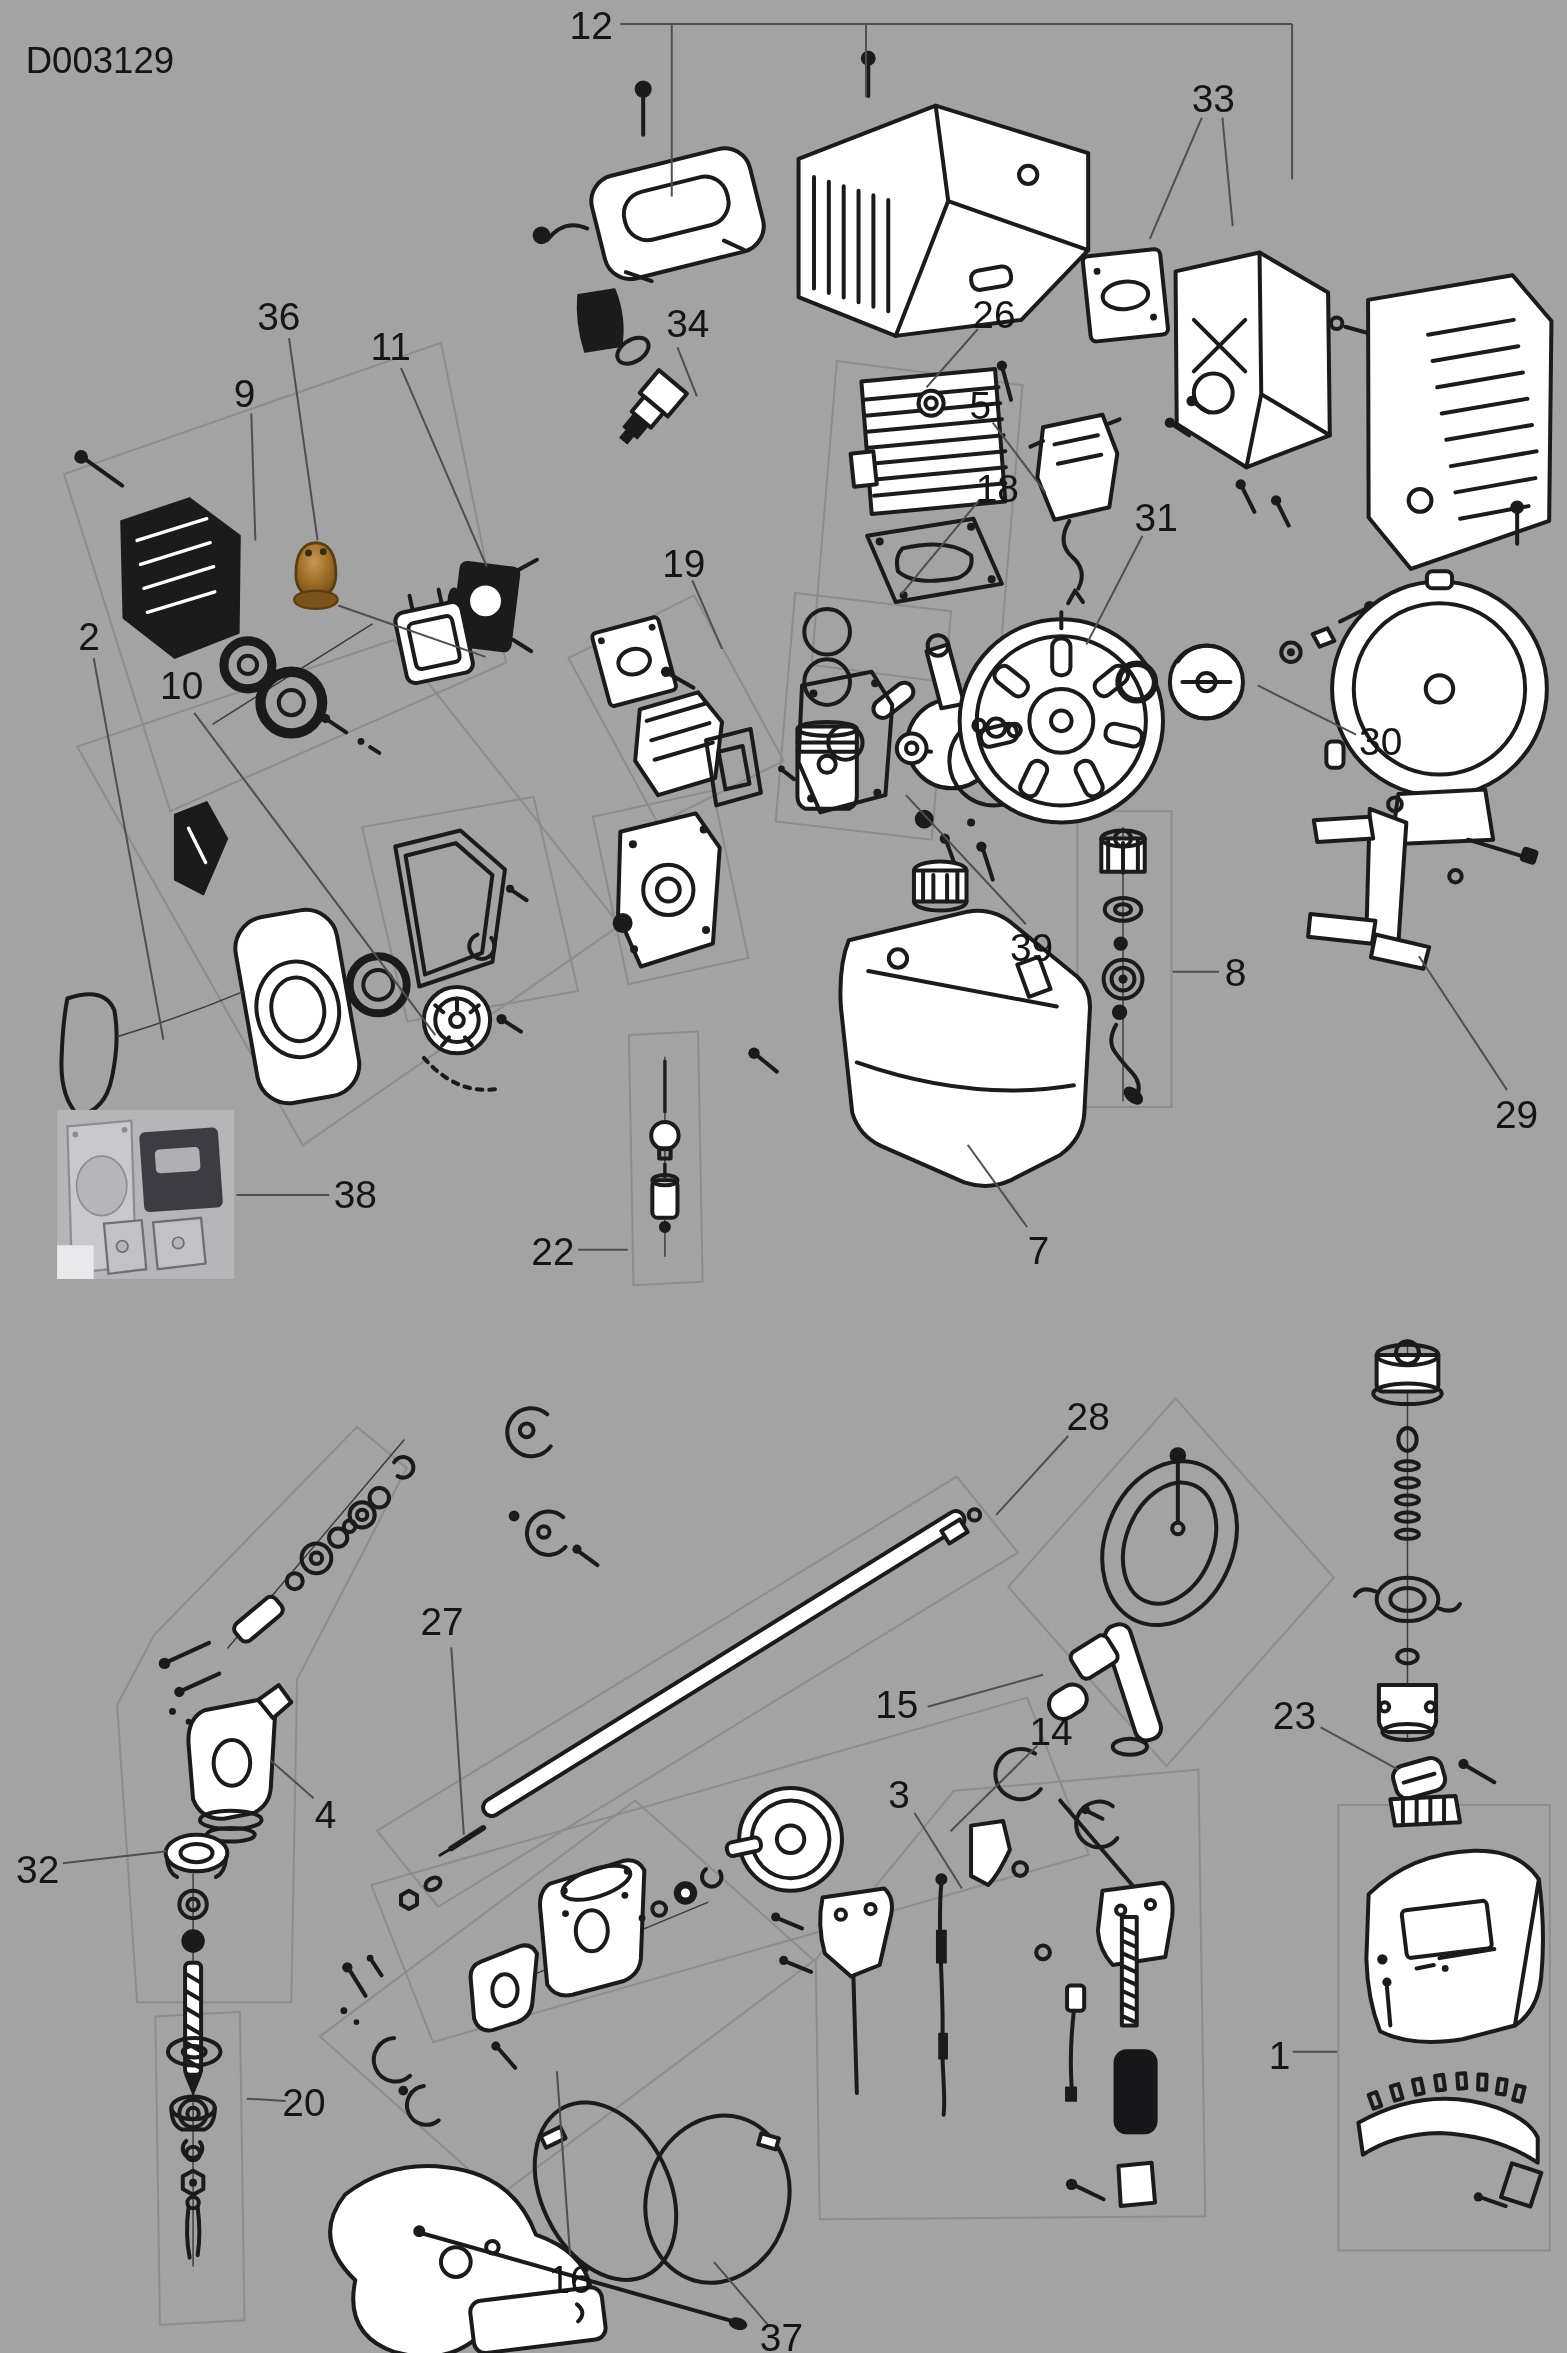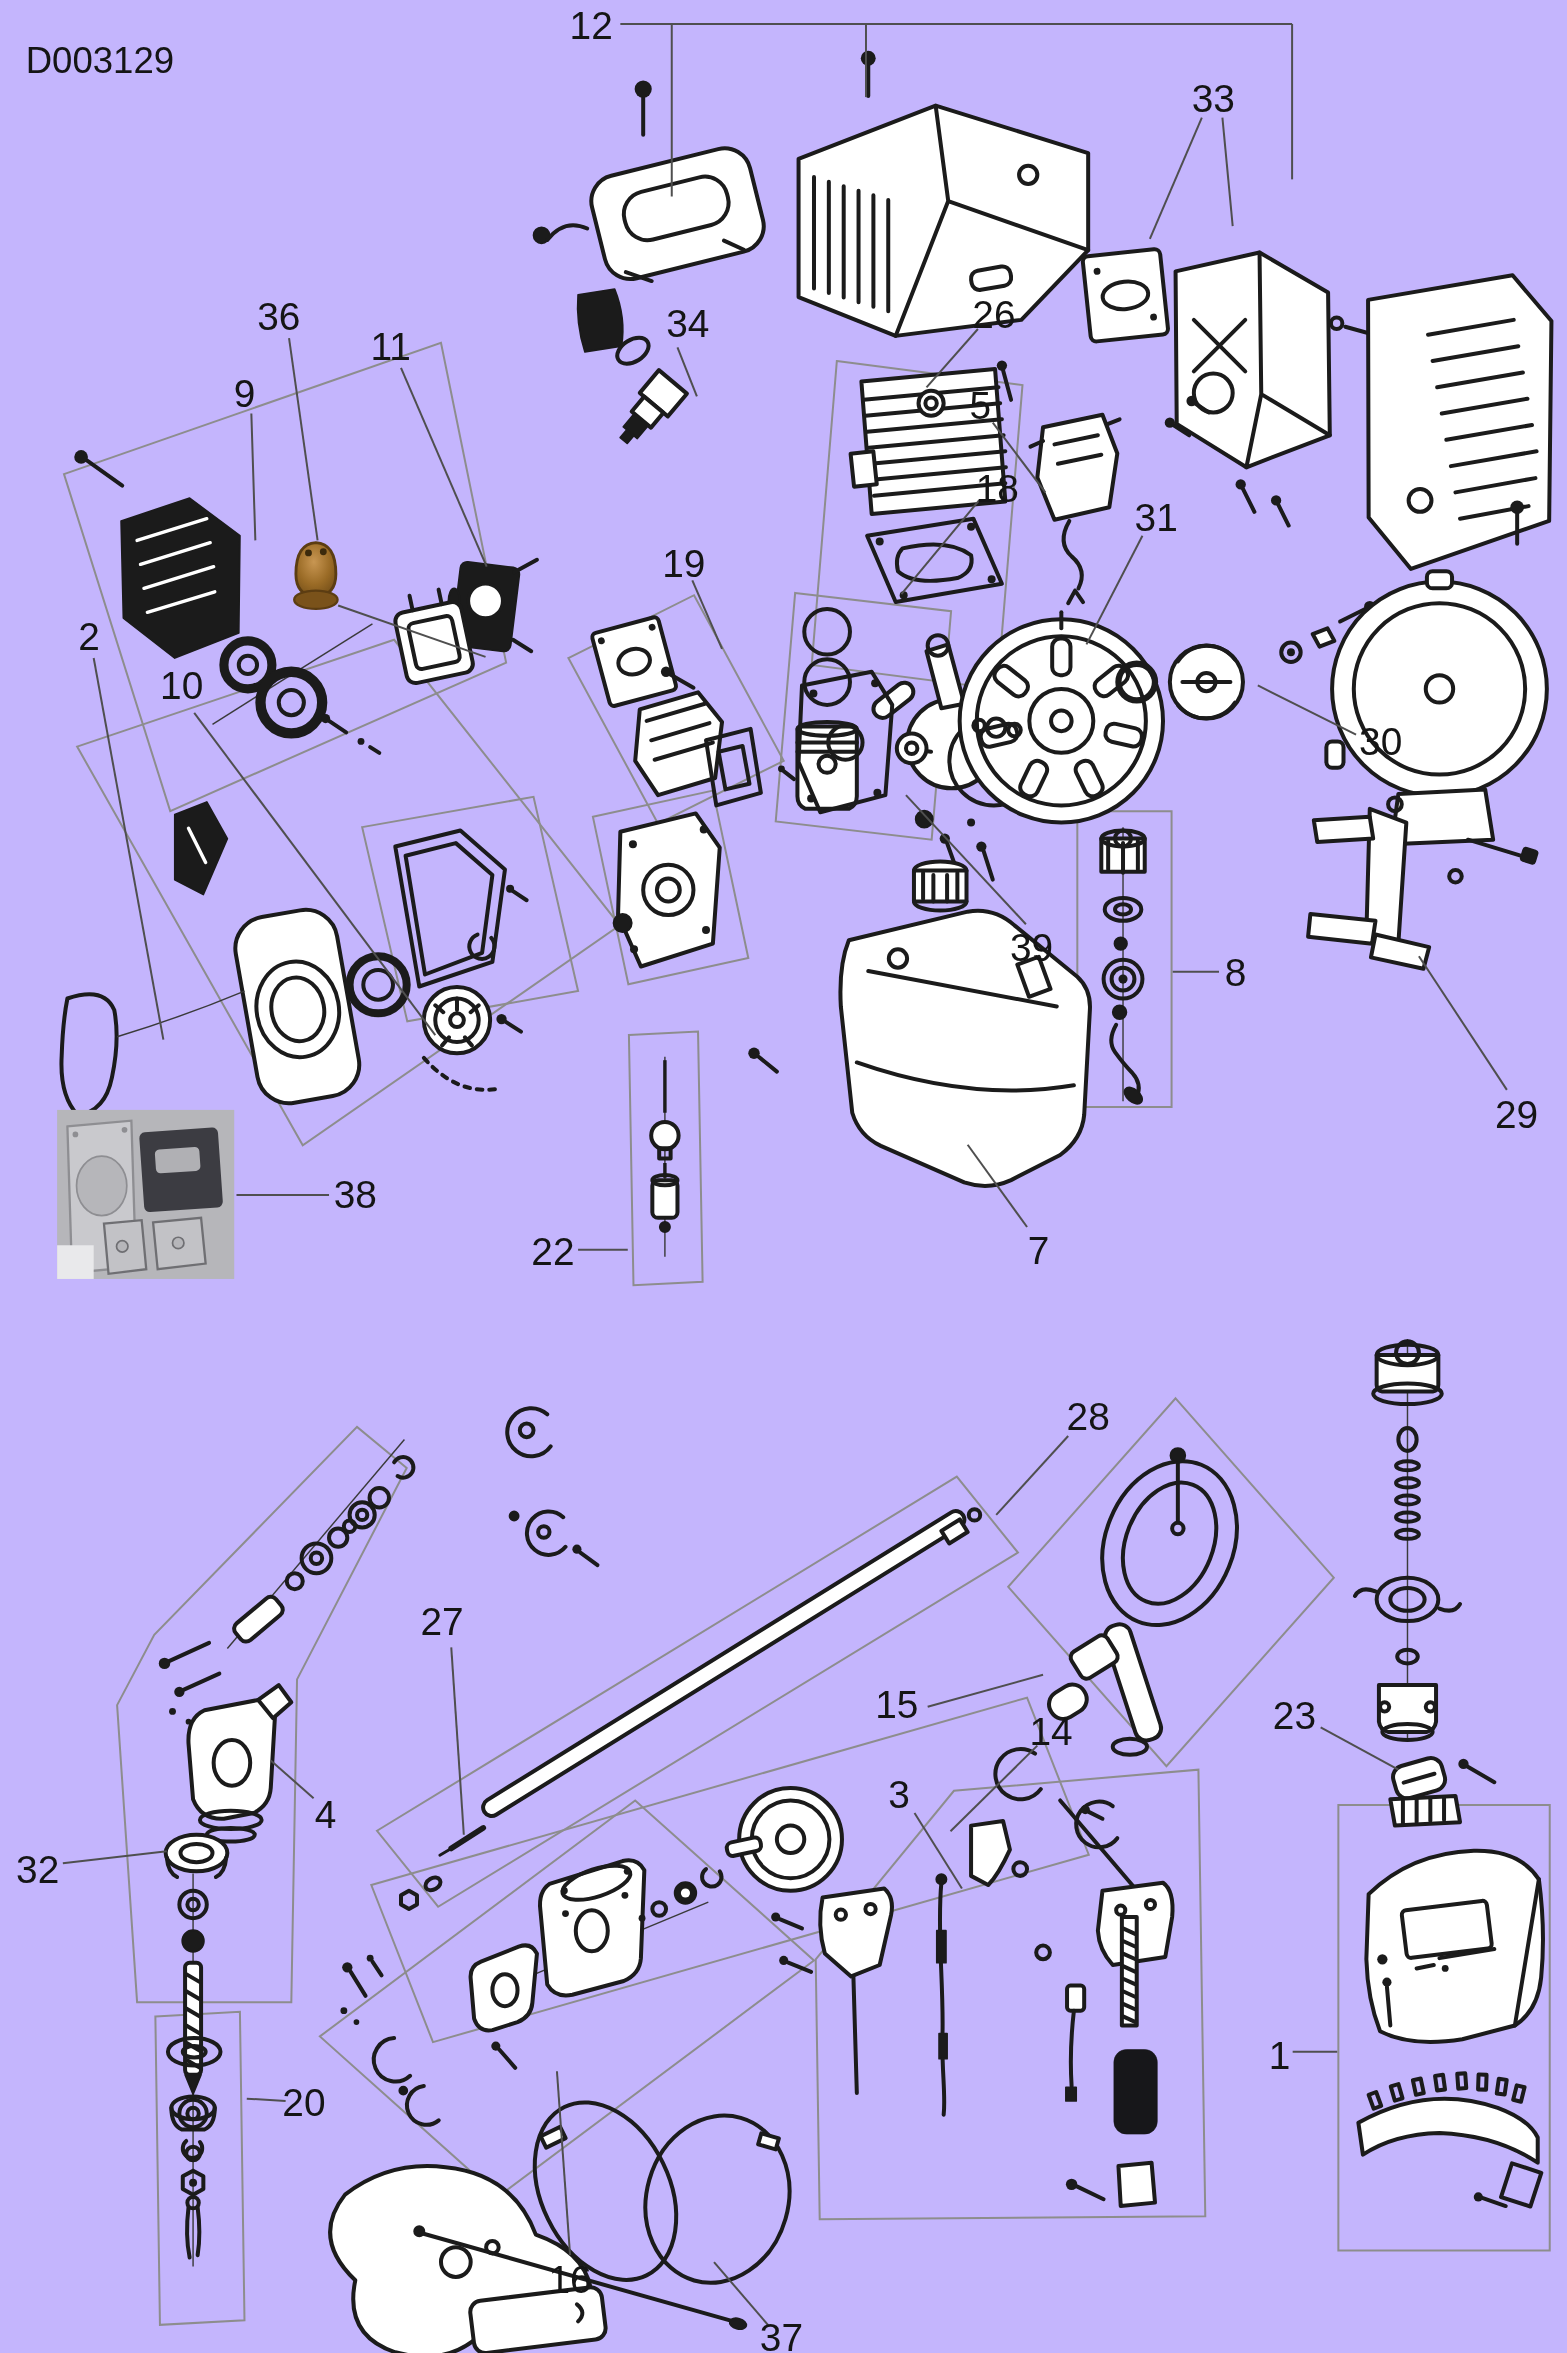--- a/index.html
+++ b/index.html
@@ -1,16 +1,16 @@
 <!DOCTYPE html>
 <html style="font-size:9.1px"><head>
 <meta charset="utf-8">
 <style>
   html,body{margin:0;padding:0;background:#ffffff;}
-  #page{position:relative;width:1568px;height:2354px;background:#c4b5fd;}
+  #page{position:relative;width:1568px;height:2354px;background:#a3a3a3;}
   svg{display:block;}
   .ln  {fill:none;stroke:#1b1b1b;stroke-width:7;stroke-linecap:round;stroke-linejoin:round;}
   .lnf {fill:#ffffff;stroke:#1b1b1b;stroke-width:7;stroke-linejoin:round;stroke-linecap:round;}
   .dk  {fill:#1b1b1b;stroke:none;}
   .dkf {fill:#1b1b1b;stroke:#1b1b1b;stroke-width:3;stroke-linejoin:round;}
   .wt  {fill:none;stroke:#ffffff;stroke-width:6;stroke-linecap:round;}
   .axis{fill:none;stroke:#3a3a3a;stroke-width:2.5;}
   .gbox{fill:none;stroke:#8d8d8d;stroke-width:3.5;}
   .leader{fill:none;stroke:#4f4f4f;stroke-width:3.5;}
   .plabel{font-family:"Liberation Sans",sans-serif;font-size:68px;fill:#151515;text-anchor:middle;}

